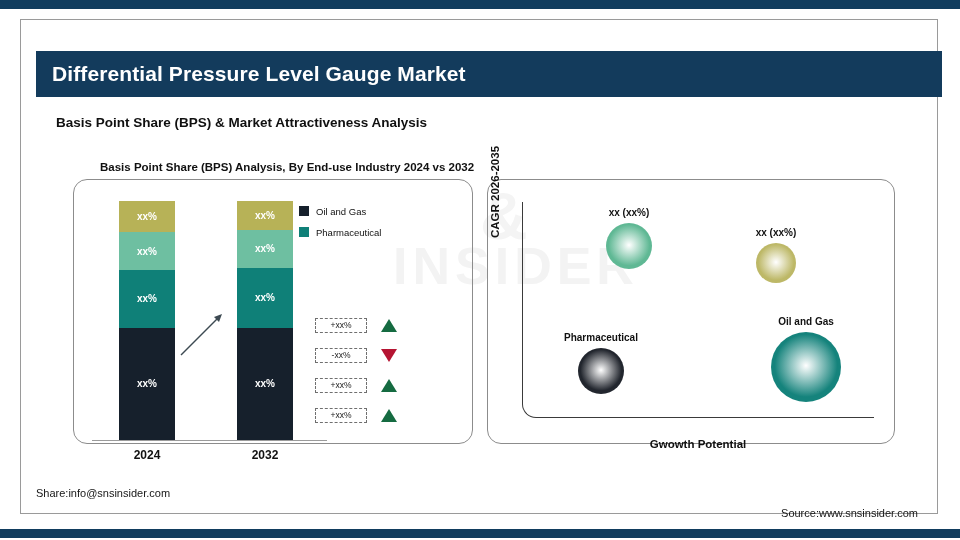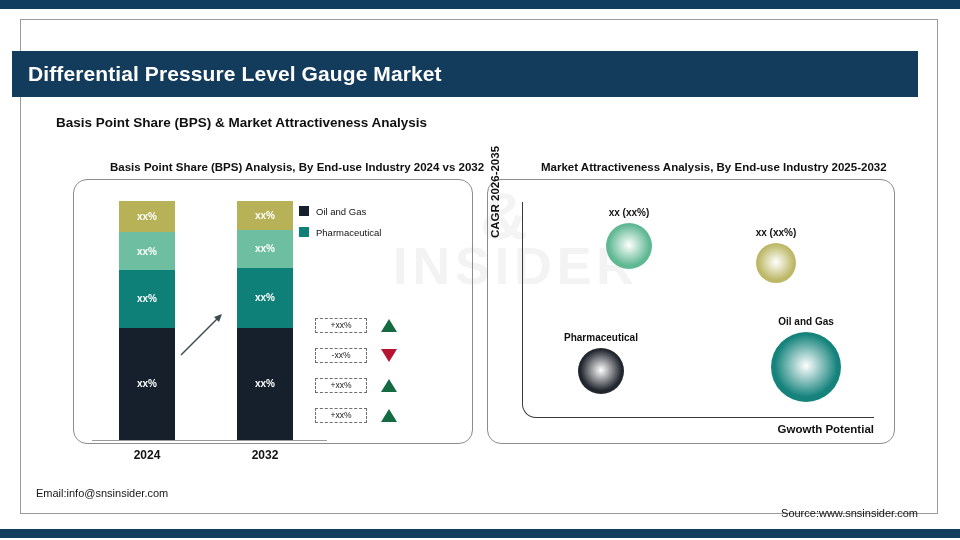--- a/index.html
+++ b/index.html
@@ -33,21 +33,21 @@
     left: 20px; top: 19px;
     width: 918px; height: 495px;
     background: #ffffff;
     border: 1px solid #9a9a9a;
     box-sizing: border-box;
   }
 
   
   .title-band {
     position: absolute;
-    left: 12px; top: 51px;
+    left: 36px; top: 51px;
     width: 906px; height: 46px;
     background: #133b5c;
     text-align: center;
   }
   .title-band .title-text {
     position: absolute;
     left: 16px; top: 50%;
     transform: translateY(-50%);
     color: #ffffff;
     font-size: 21px;
@@ -86,21 +86,21 @@
   .wm-strategy { left: 0px; top: 120px; font-size: 34px; letter-spacing: 2px; color: #f4f4f4; }
 
   
   .chart-heading {
     position: absolute;
     font-size: 11.5px;
     font-weight: bold;
     color: #111111;
     white-space: nowrap;
   }
-  .chart-heading.left  { left: 110px;  top: 161px; }
+  .chart-heading.left  { left: 100px;  top: 161px; }
   .chart-heading.right { left: 541px; top: 161px; }
 
   
   .panel {
     position: absolute;
     border: 1px solid #8c8c8c;
     border-radius: 14px;
     background: transparent;
     box-sizing: border-box;
   }
@@ -219,23 +219,23 @@
     left: 489px; top: 238px;
     font-size: 11.5px;
     font-weight: bold;
     color: #111111;
     transform: rotate(-90deg);
     transform-origin: left top;
     white-space: nowrap;
   }
   .x-axis-title {
     position: absolute;
-    left: 522px; top: 423px;
+    left: 522px; top: 438px;
     width: 352px;
-    text-align: right;
+    text-align: center;
     font-size: 11.5px;
     font-weight: bold;
     color: #111111;
   }
   .bubble {
     position: absolute;
     border-radius: 50%;
   }
   .bubble-label {
     position: absolute;
@@ -343,33 +343,32 @@
       <div class="delta-row">
         <div class="delta-box">+xx%</div>
         <div class="delta-tri tri-up"></div>
       </div>
       <div class="delta-row">
         <div class="delta-box">+xx%</div>
         <div class="delta-tri tri-up"></div>
       </div>
     </div>
 
-  <div class="chart-heading right">Market Attractiveness Analysis, By End-use Industry 2025-2032</div>
   <div class="panel right"></div>
 
   <div class="axes"></div>
   <div class="y-axis-title">CAGR 2026-2035</div>
   <div class="x-axis-title">Gwowth Potential</div>
   <div id="bubble-layer">
       <div class="bubble" style="left: 606px; top: 223px; width: 46px; height: 46px; background: radial-gradient(circle at 50% 48%, rgb(255, 255, 255) 0%, rgb(95, 184, 148) 62%, rgb(95, 184, 148) 100%);"></div>
       <div class="bubble-label" style="left: 629px; top: 207px;">xx (xx%)</div>
       <div class="bubble" style="left: 756px; top: 243px; width: 40px; height: 40px; background: radial-gradient(circle at 50% 48%, rgb(255, 255, 255) 0%, rgb(189, 184, 103) 62%, rgb(189, 184, 103) 100%);"></div>
       <div class="bubble-label" style="left: 776px; top: 227px;">xx (xx%)</div>
       <div class="bubble" style="left: 578px; top: 348px; width: 46px; height: 46px; background: radial-gradient(circle at 50% 48%, rgb(255, 255, 255) 0%, rgb(34, 38, 46) 62%, rgb(34, 38, 46) 100%);"></div>
       <div class="bubble-label" style="left: 601px; top: 332px;">Pharmaceutical</div>
       <div class="bubble" style="left: 771px; top: 332px; width: 70px; height: 70px; background: radial-gradient(circle at 50% 48%, rgb(255, 255, 255) 0%, rgb(21, 131, 124) 62%, rgb(21, 131, 124) 100%);"></div>
       <div class="bubble-label" style="left: 806px; top: 316px;">Oil and Gas</div>
     </div>
 
-  <div class="footer-text left">Email:info@snsinsider.com</div>
+  <div class="footer-text left">Share:info@snsinsider.com</div>
   <div class="footer-text right">Source:www.snsinsider.com</div>
 
 </div>
 
 </body></html>

